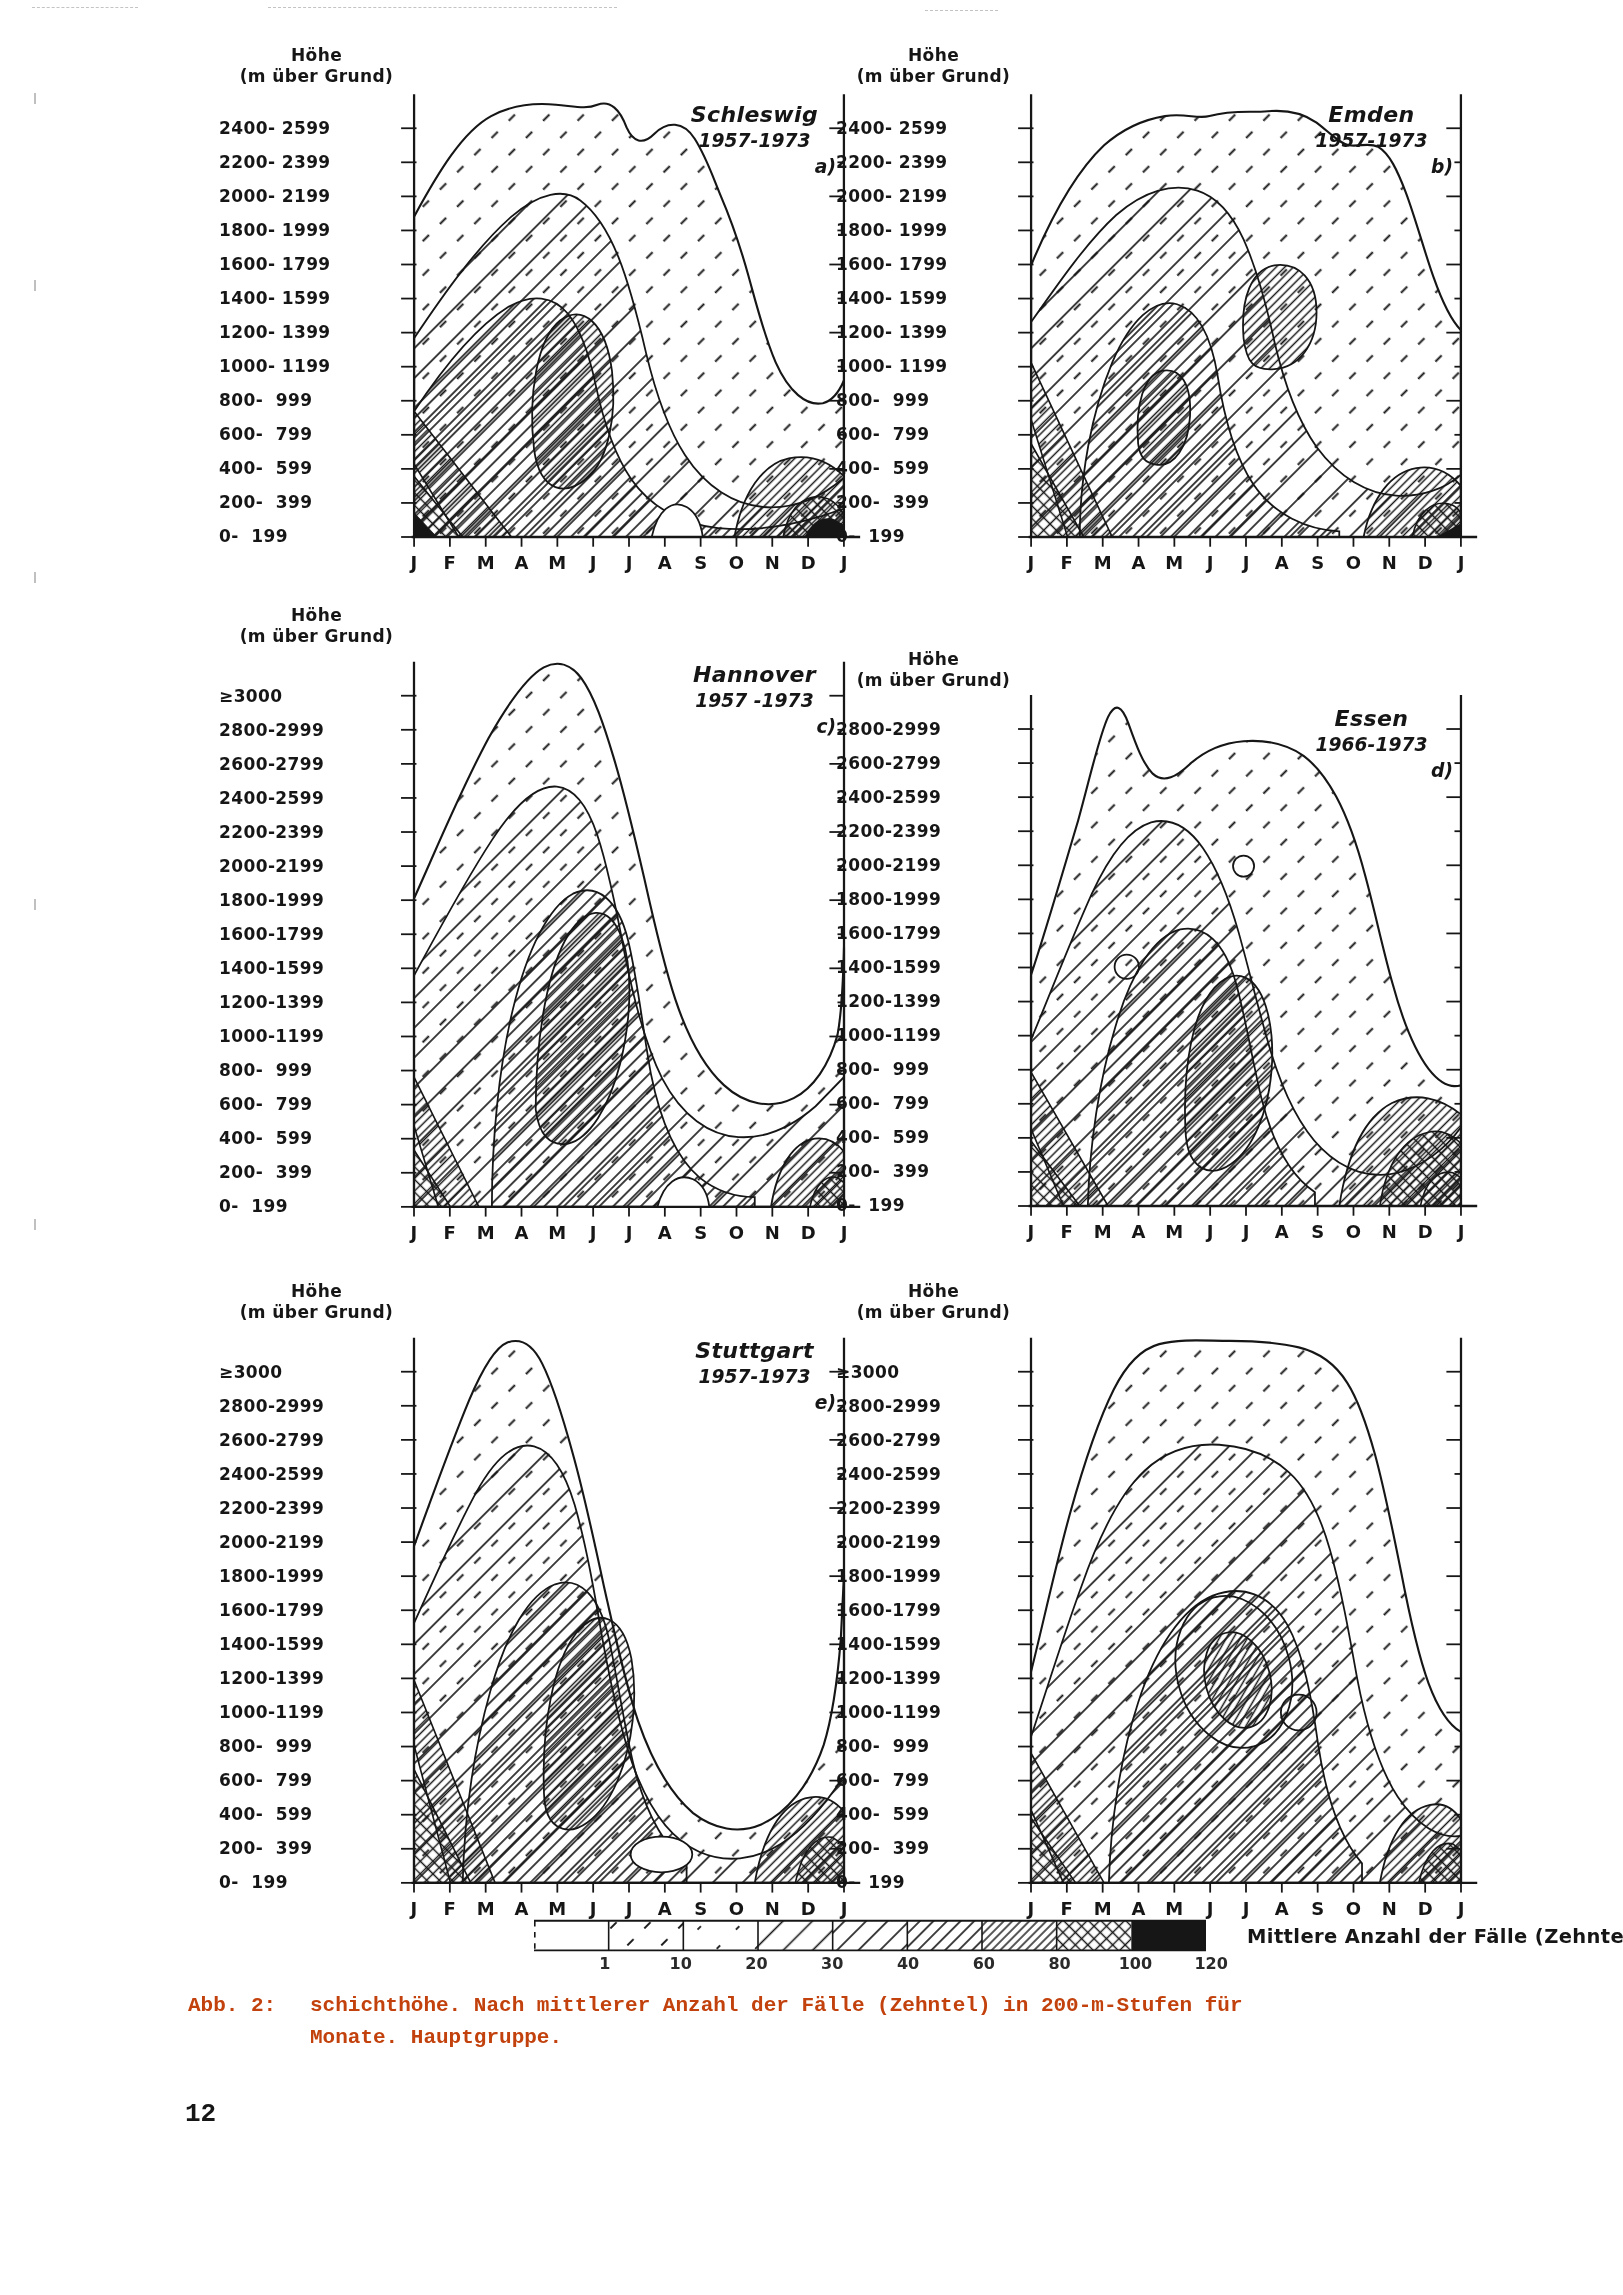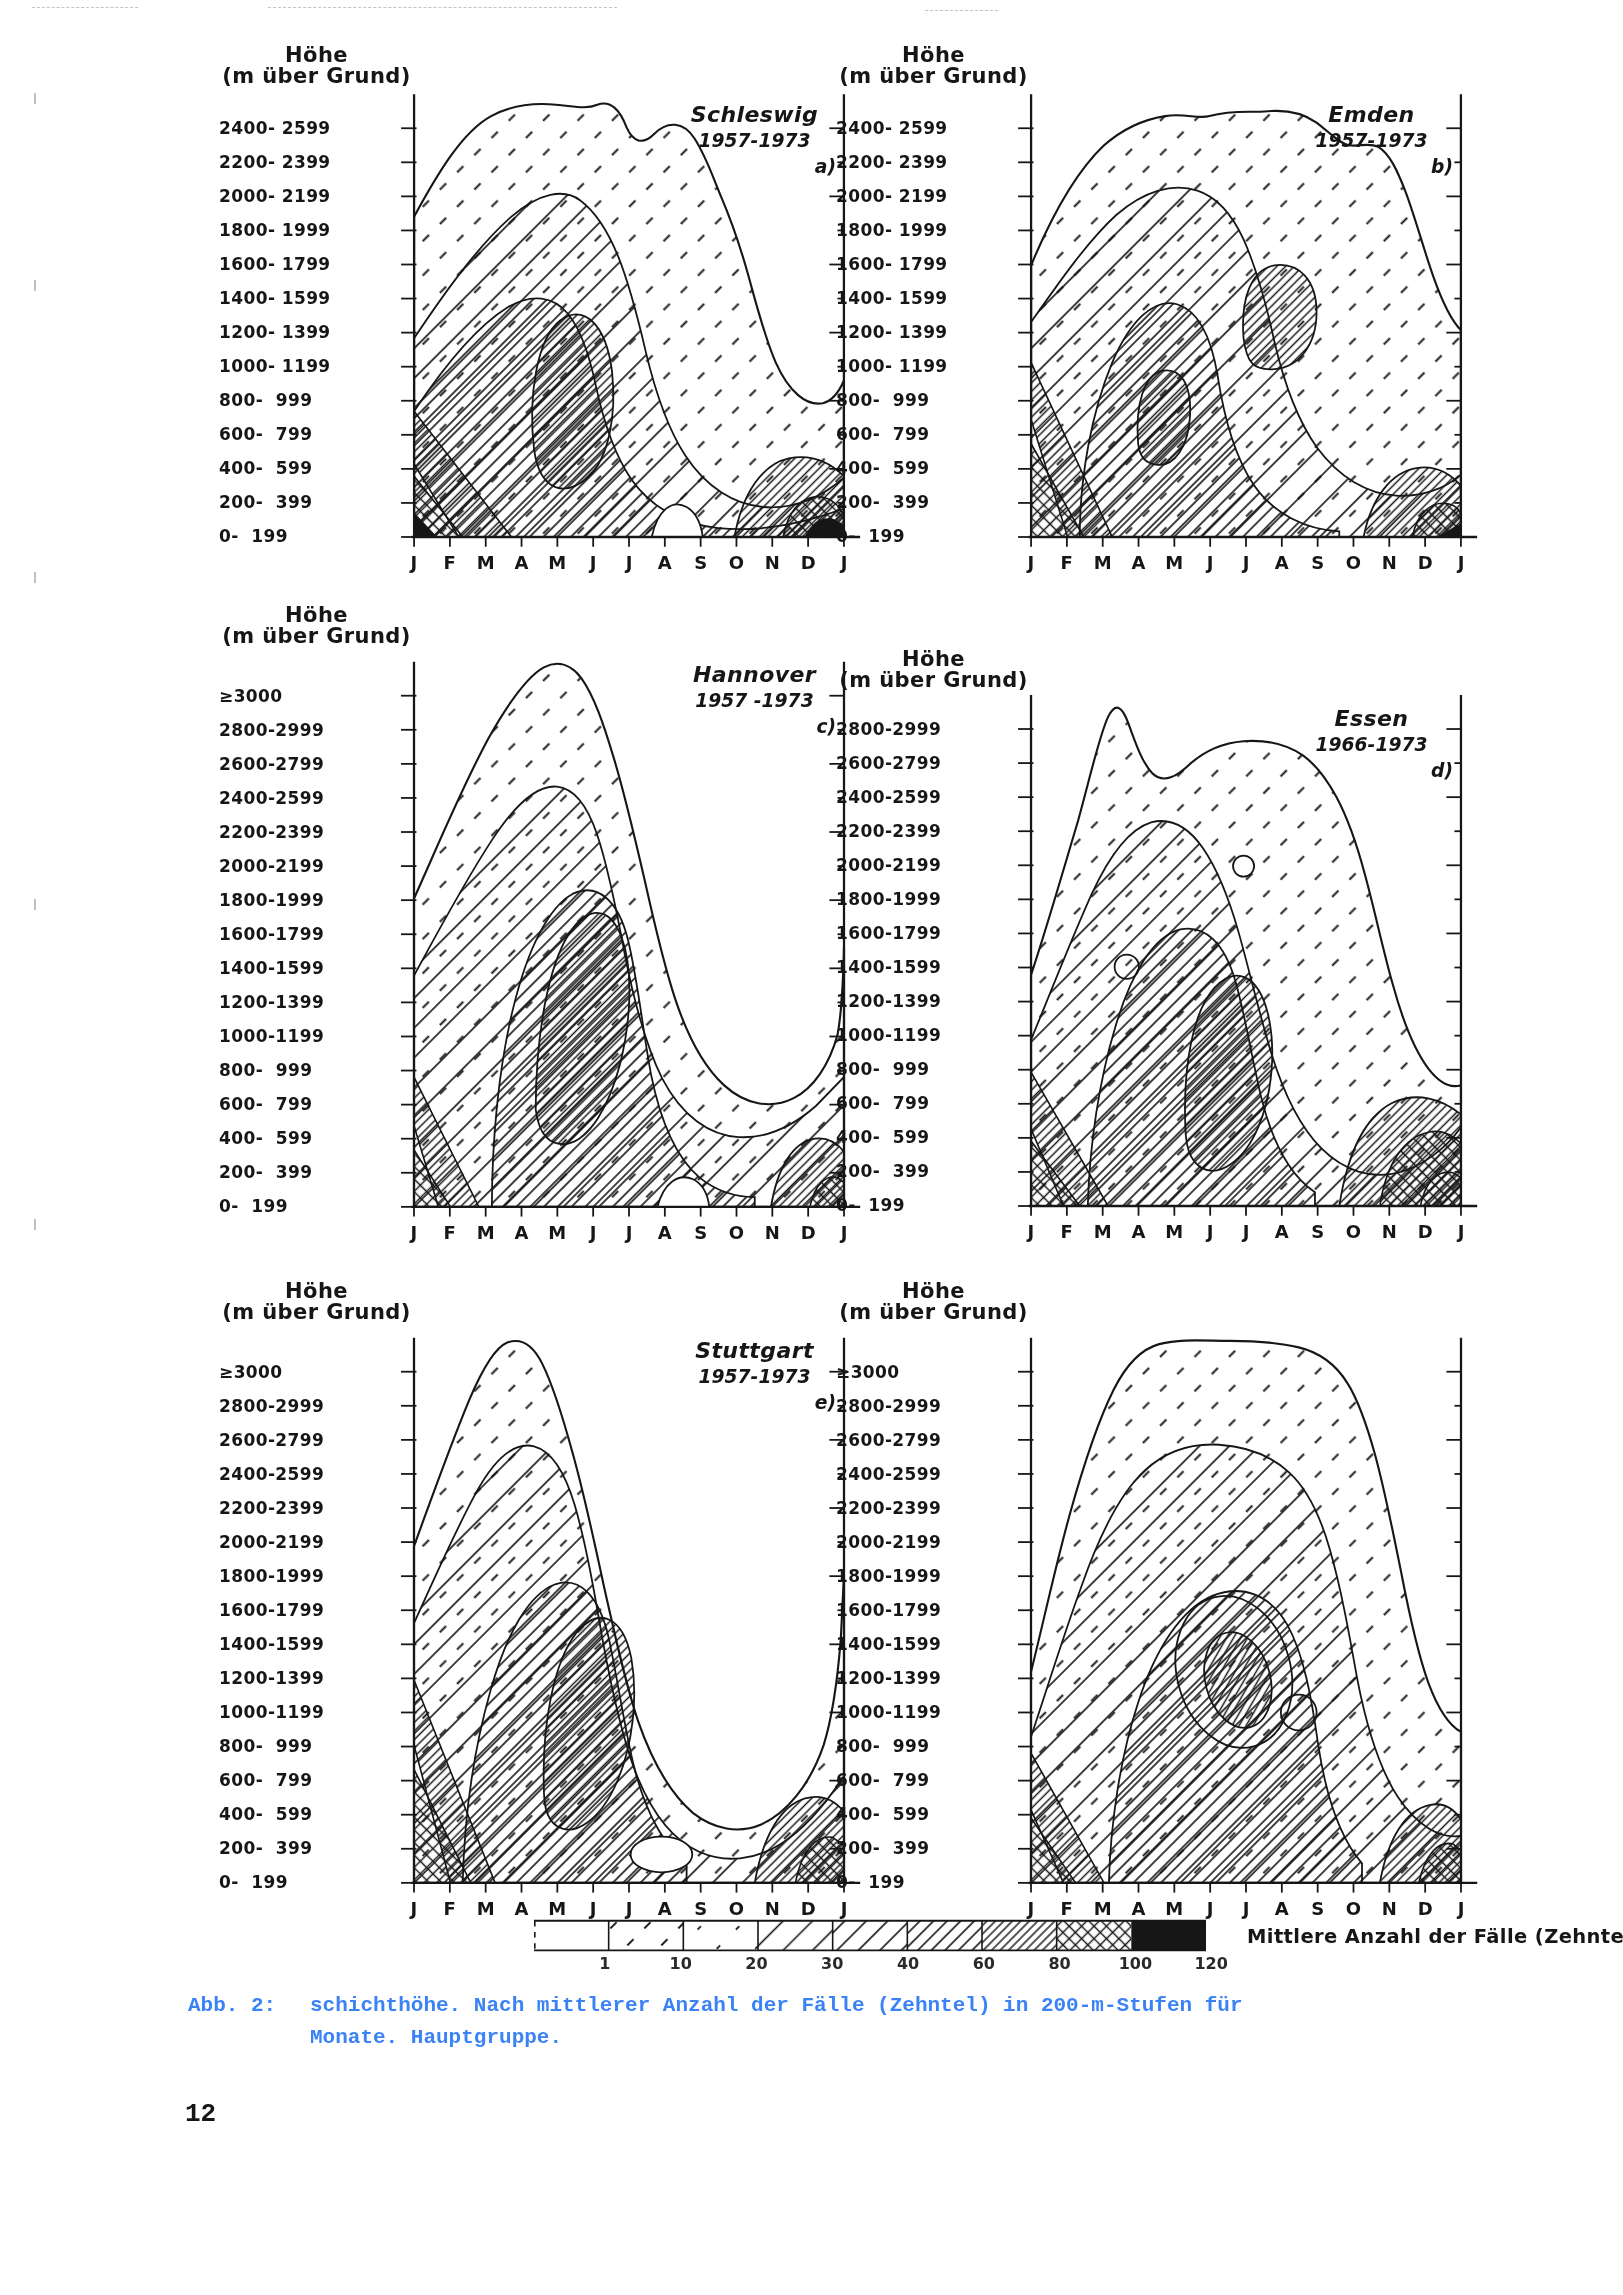--- a/index.html
+++ b/index.html
@@ -2,21 +2,21 @@
 <html style="font-size:13px"><head>
 <meta charset="utf-8">
 <style>
   html,body{margin:0;padding:0;}
   body{
     width:1623px;height:2295px;position:relative;background:#ffffff;
     font-family:"DejaVu Sans",sans-serif;color:#161616;overflow:hidden;
   }
   .panel{position:absolute;width:666px;}
   .ytitle{
-    width:195px;text-align:center;font-size:21px;font-weight:700;line-height:21px;
+    width:195px;text-align:center;font-size:17px;font-weight:700;line-height:21px;
     margin-bottom:8px;letter-spacing:0.4px;
   }
   .ylt{white-space:nowrap;}
   .plot-area{position:relative;margin-left:195px;width:430px;}
   svg.plot{overflow:visible;display:block;}
   .ylabels{position:absolute;left:-195px;width:175px;text-align:left;}
   .ylab{
     height:var(--step);line-height:var(--step);font-size:17px;font-weight:700;
     letter-spacing:0.4px;white-space:pre;
   }
@@ -31,21 +31,21 @@
   .legend{position:absolute;left:529px;top:1920px;width:1094px;}
   .legend svg{display:block;overflow:visible;}
   .legend-ticks{display:flex;width:682px;margin-left:38px;margin-top:1.6px;}
   .ltick{flex:1;text-align:center;font-size:16px;font-weight:600;color:#2a2a2a;}
   .legend-label{
     position:absolute;left:718px;top:4.9px;white-space:nowrap;
     font-size:19.5px;font-weight:700;letter-spacing:0.4px;
   }
   .caption{position:absolute;left:188px;top:1990px;display:flex;
     font-family:"Liberation Mono","DejaVu Sans Mono",monospace;font-weight:700;
-    font-size:21px;color:#3b82f6;}
+    font-size:21px;color:#c2410c;}
   .cap-label{width:122px;line-height:32px;}
   .cap-line{line-height:32px;white-space:pre;}
   .pagenum{position:absolute;left:185px;top:2099px;
     font-family:"Liberation Mono","DejaVu Sans Mono",monospace;font-weight:700;font-size:26px;}
   .artifact{position:absolute;background:transparent;}
   .art-dash{border-top:1.6px dashed #c3c3c3;height:0;}
   .art-tick{width:1.6px;height:11.4px;background:#c0c0c0;}
 </style>
 </head>
 <body>

